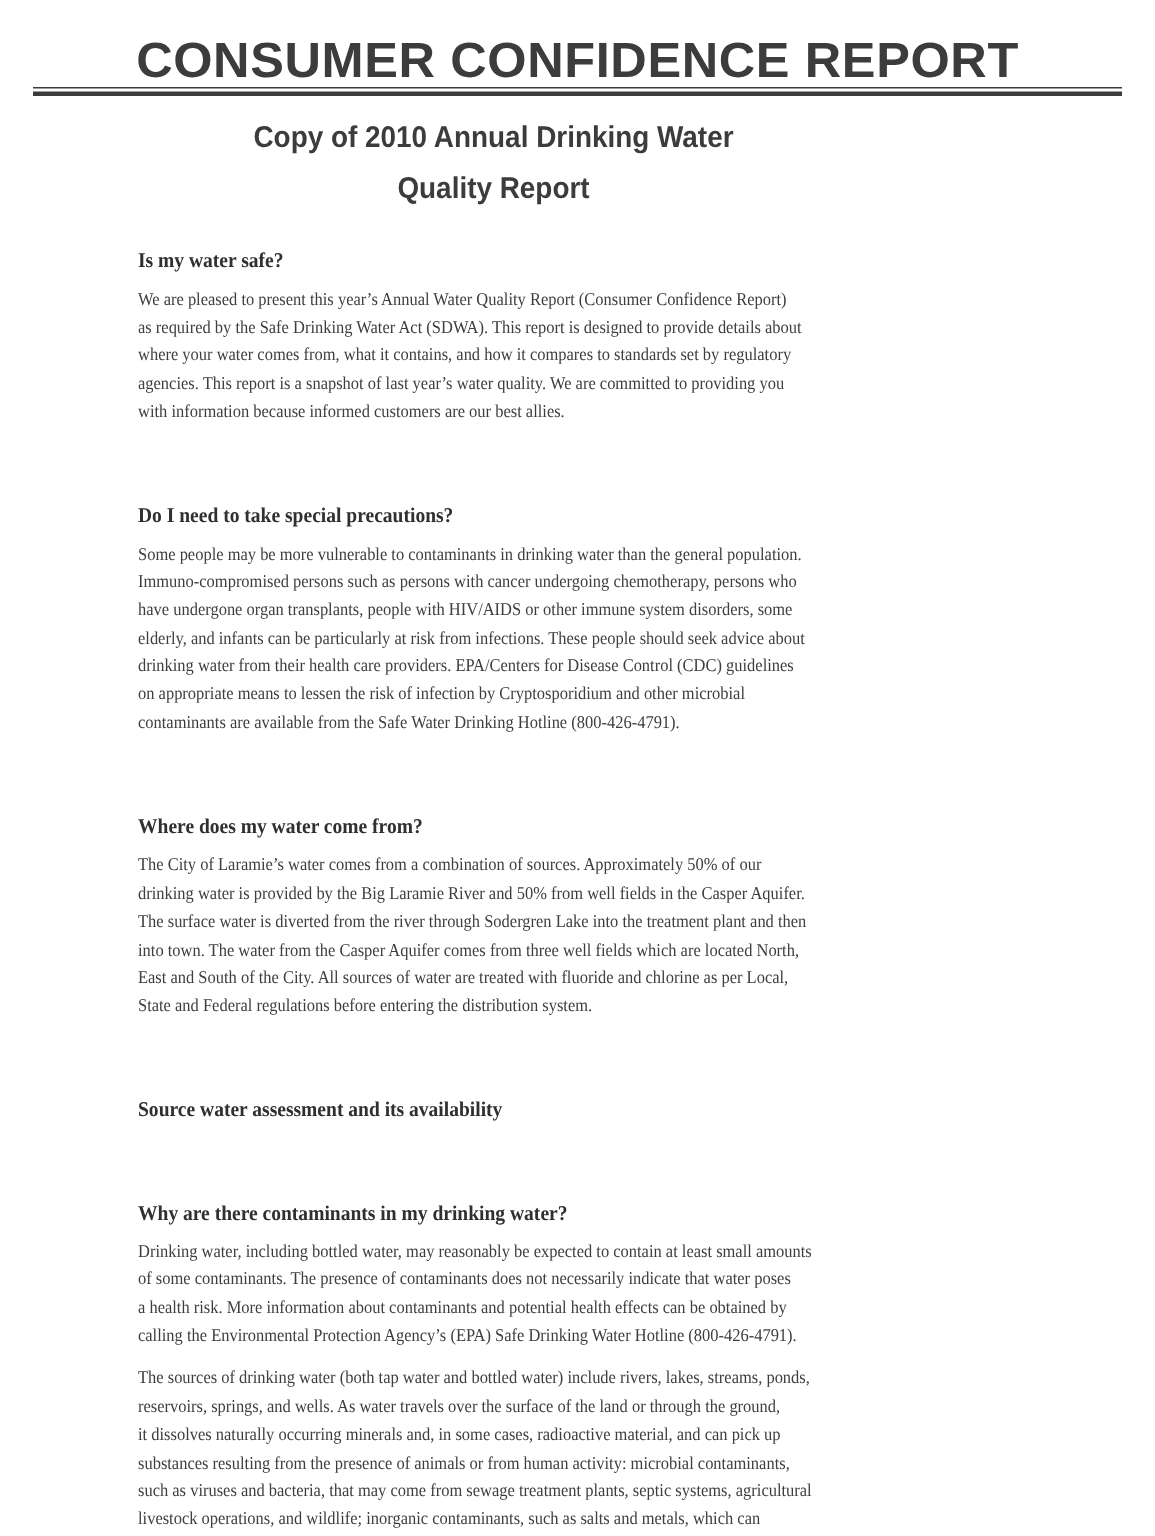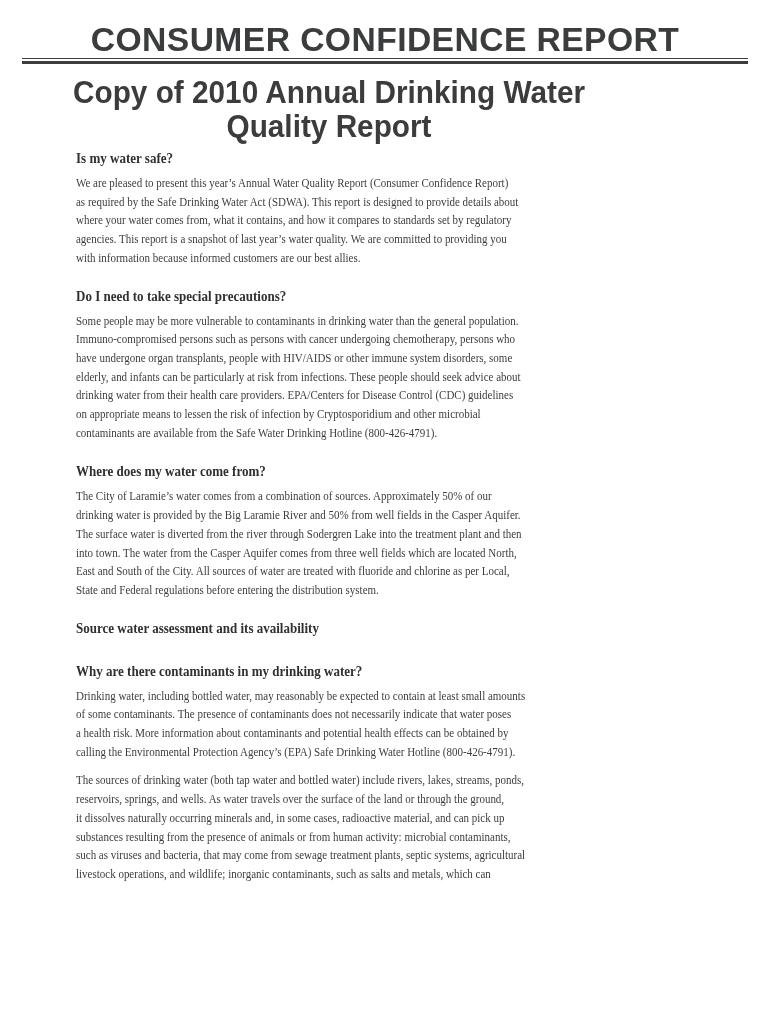--- a/index.html
+++ b/index.html
@@ -46,39 +46,39 @@
       background: #3a3c3d;
     }
     .doc-subtitle {
       position: absolute;
       left: 0;
       top: 75px;
       width: 658px;
       text-align: center;
       font-family: "Liberation Sans", sans-serif;
       font-weight: bold;
-      font-size: 32px;
+      font-size: 20px;
       line-height: 34px;
       color: #3a3c3d;
     }
     .doc-subtitle .line {
       display: block;
       transform: scaleX(0.93);
       transform-origin: 50% 0;
     }
     .content {
       position: absolute;
       left: 76px;
       top: 150px;
       width: 640px;
       font-family: "Liberation Serif", serif;
       color: #3b3d3e;
     }
     .section {
-      margin: 0;
+      margin: 16px;
     }
     .section-heading {
       font-weight: bold;
       font-size: 14px;
       line-height: 18px;
       margin: 0 0 6px 0;
       color: #2e3031;
       white-space: nowrap;
       transform: scaleX(0.93);
       transform-origin: 0 0;

